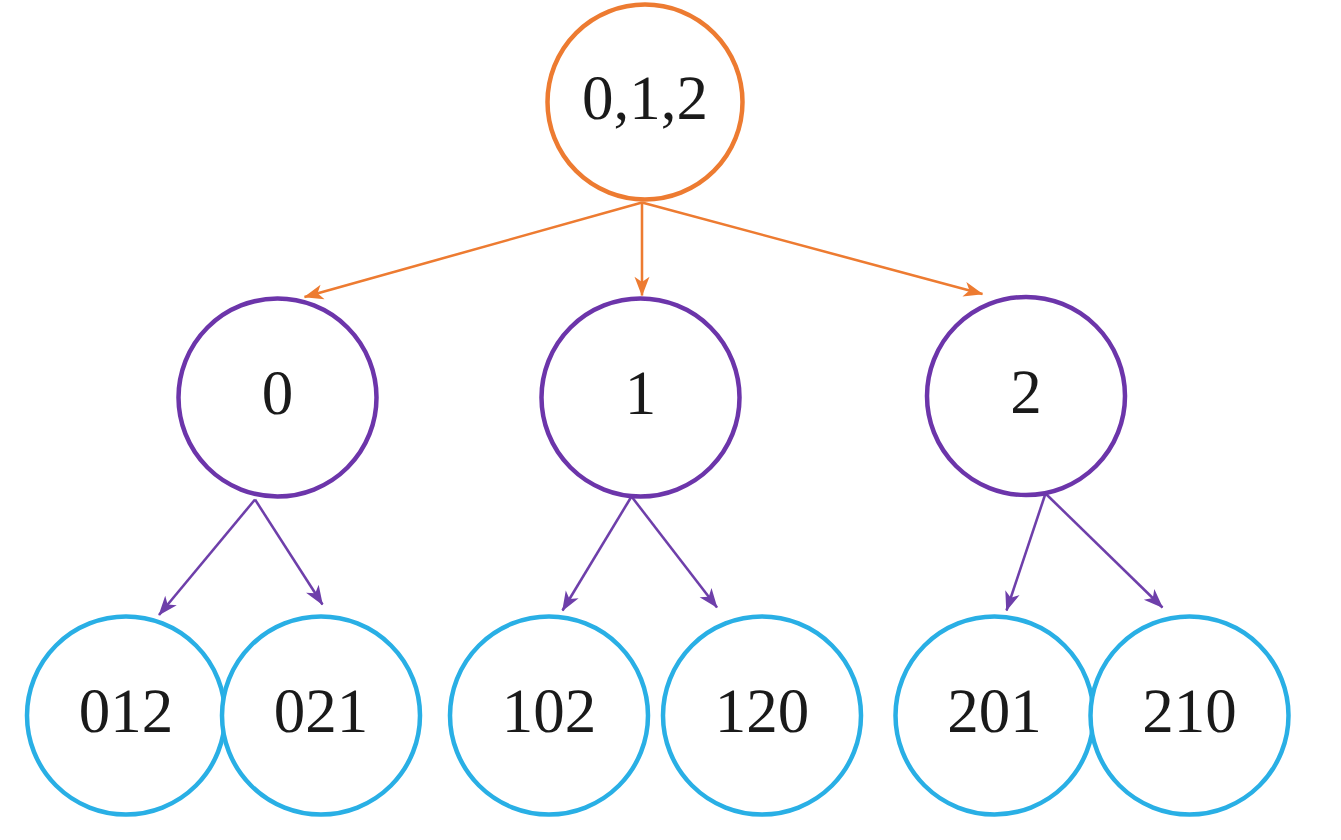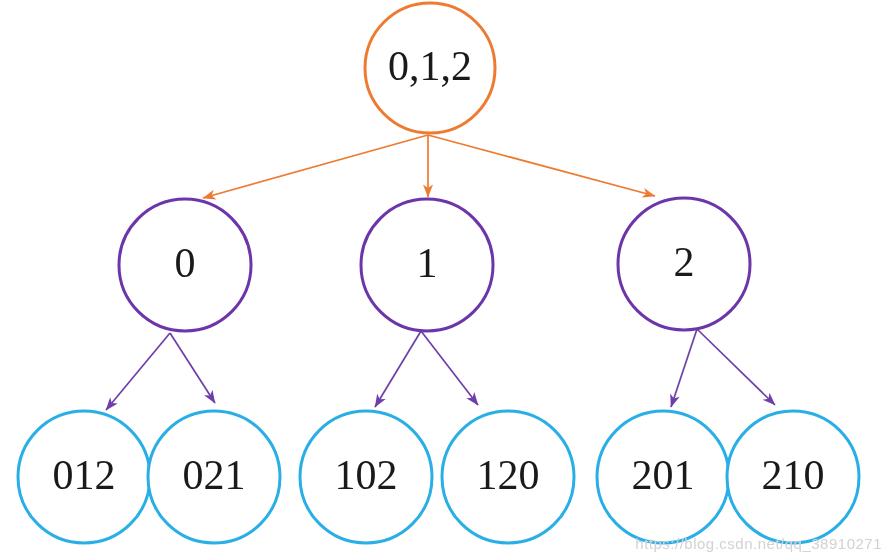--- a/index.html
+++ b/index.html
@@ -101,14 +101,13 @@
         <g>
           <circle cx="663" cy="477" r="66" class="node-circle" stroke="#29AFE5" stroke-width="3"></circle>
           <text x="663" y="477" class="node-label" font-size="42" dominant-baseline="central" dy="-0.04em" fill="#1a1a1a">201</text>
         </g>
         <g>
           <circle cx="793" cy="477" r="66" class="node-circle" stroke="#29AFE5" stroke-width="3"></circle>
           <text x="793" y="477" class="node-label" font-size="42" dominant-baseline="central" dy="-0.04em" fill="#1a1a1a">210</text>
         </g>
       </g>
     </svg>
-  <div class="watermark" style="color: rgb(210, 210, 210);">https://blog.csdn.net/qq_38910271</div>
 </div>
 
 </body></html>

